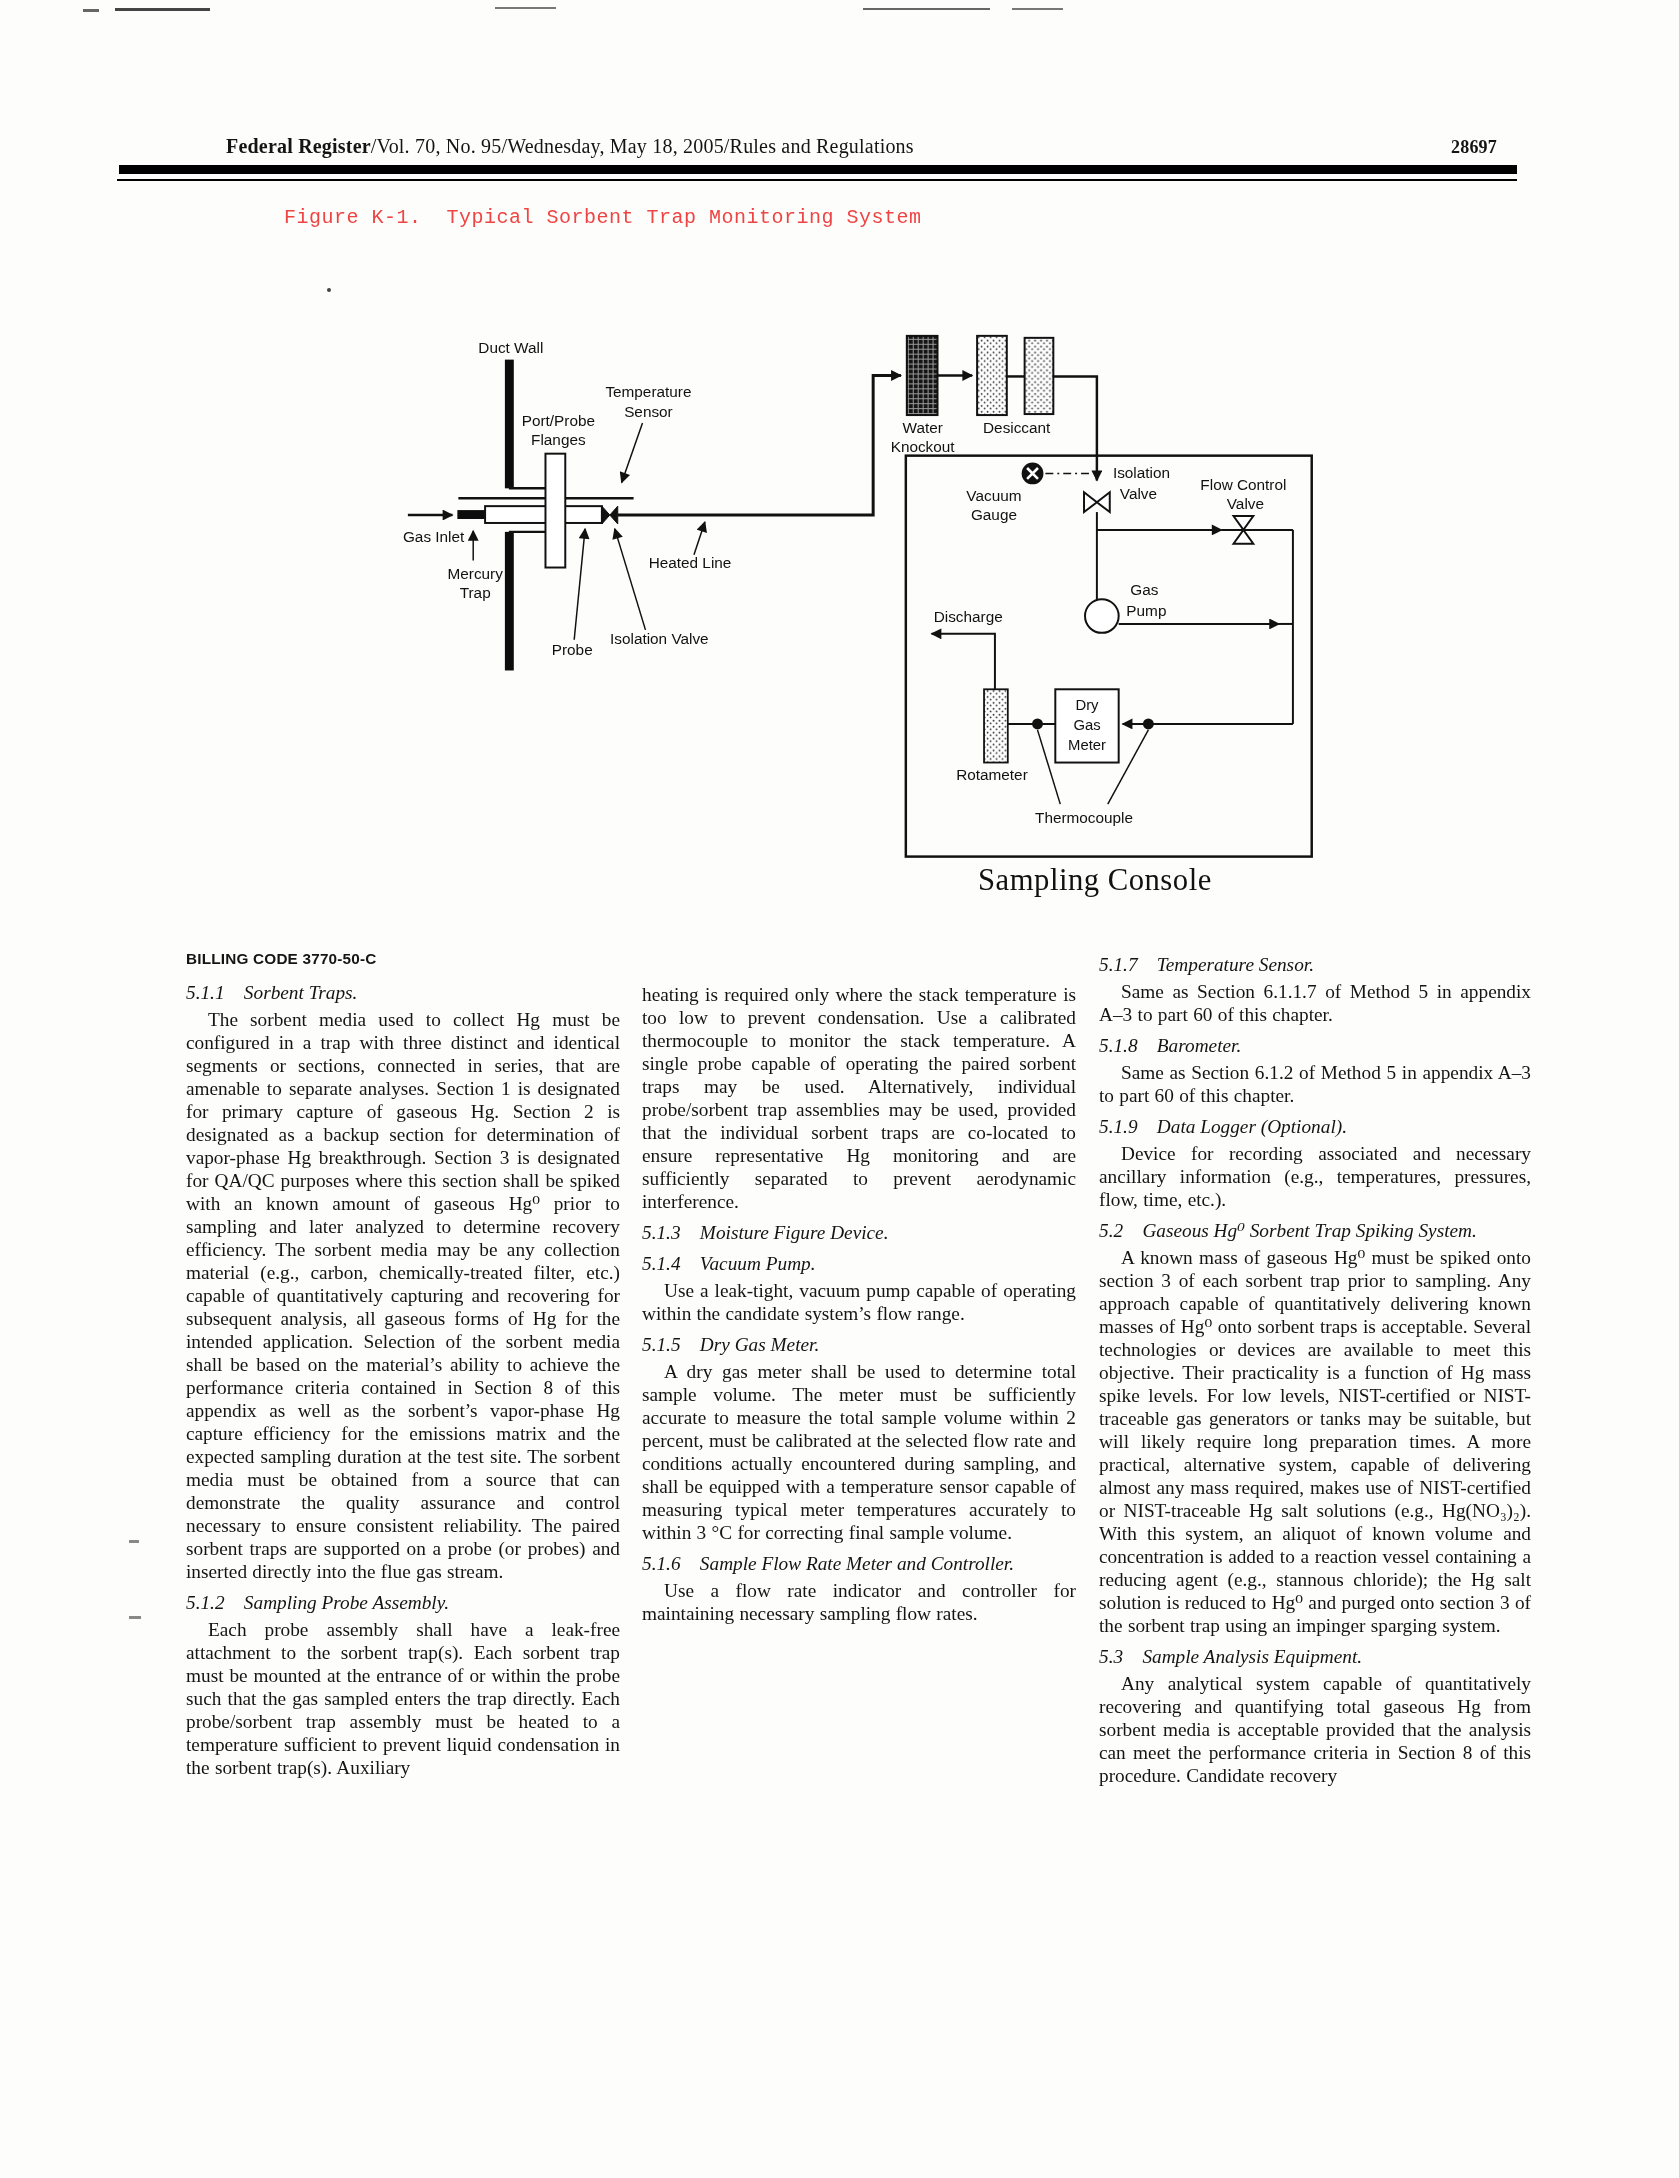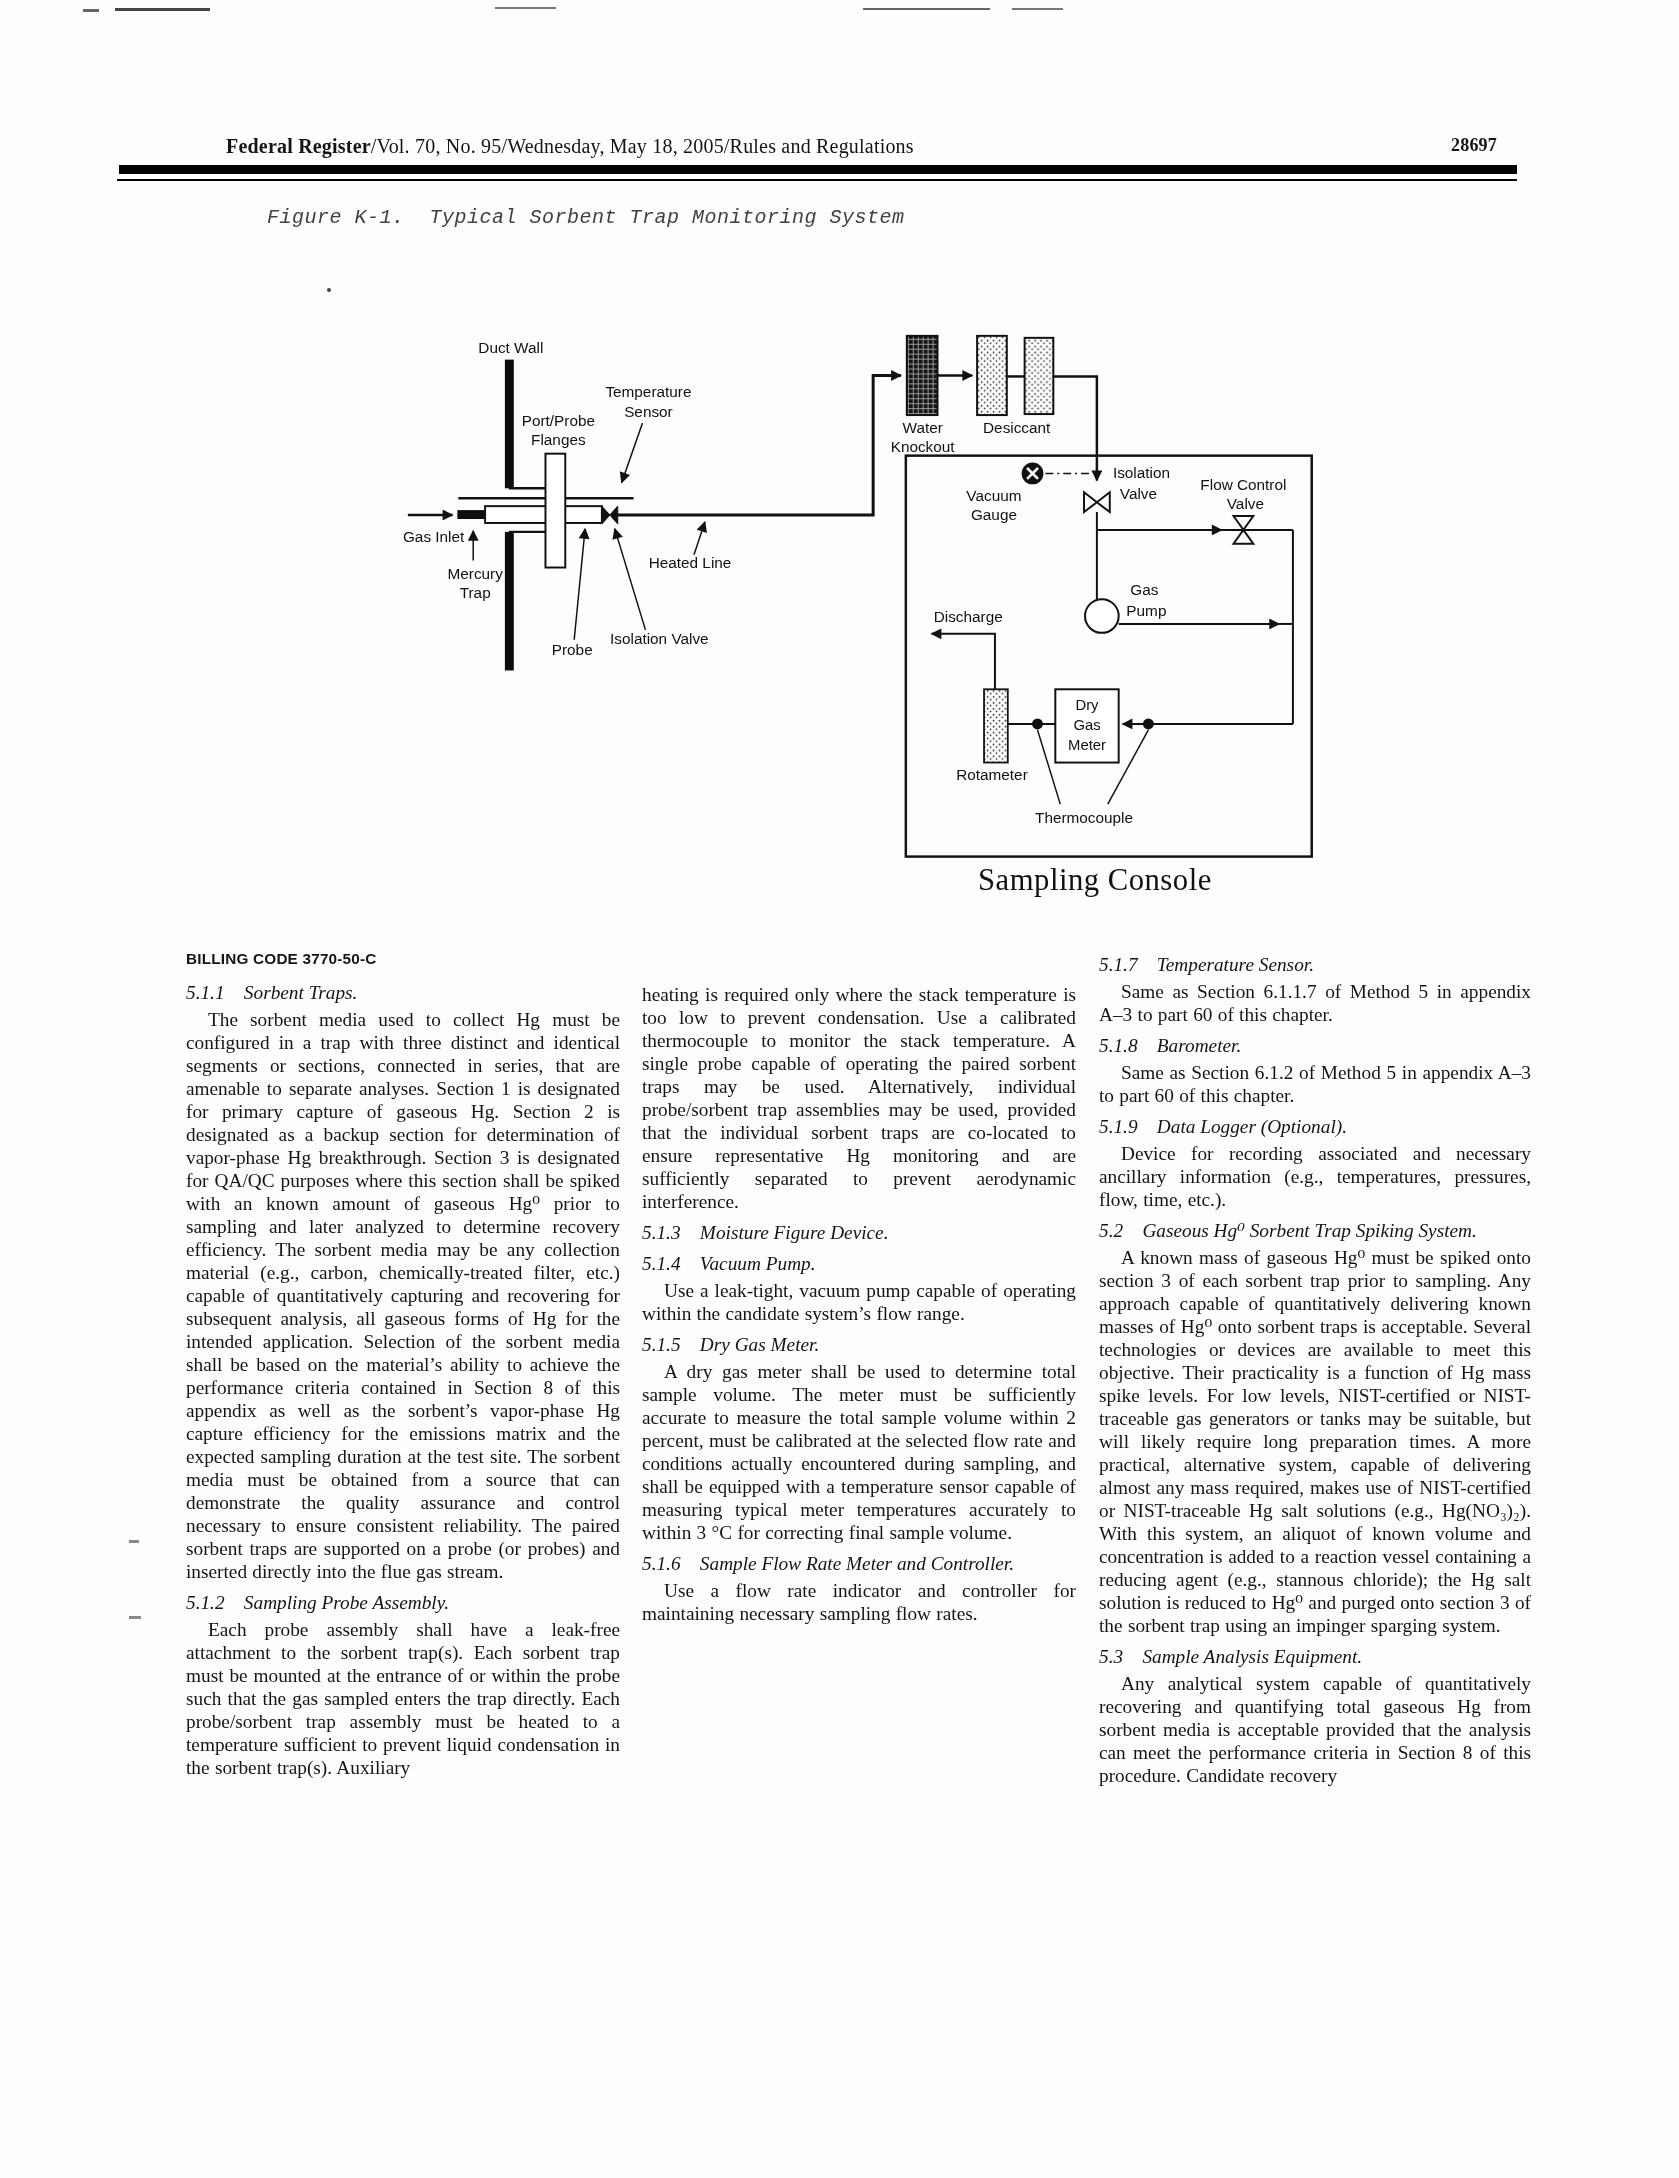--- a/index.html
+++ b/index.html
@@ -6,32 +6,32 @@
   body{
     width:1679px;height:2178px;position:relative;overflow:hidden;
     background:#fdfdfb;color:#141414;
     font-family:"Liberation Serif","DejaVu Serif",serif;
     -webkit-font-smoothing:antialiased;
   }
   .artifact{position:absolute;background:#444;}
   
   .fr-header{
     position:absolute;top:135px;left:226px;width:1271px;
-    display:flex;justify-content:space-between;align-items:flex-start;
+    display:flex;justify-content:space-between;align-items:flex-end;
     font-size:20px;letter-spacing:0.2px;white-space:nowrap;gap:43px;
   }
   .fr-header b{font-weight:bold;}
   .fr-page-num{font-weight:bold;font-size:18px;}
   .rule-thick{position:absolute;left:119px;top:165px;width:1398px;height:9px;background:#000;}
   .rule-thin{position:absolute;left:117px;top:179px;width:1400px;height:2px;background:#000;}
   
   .figure-title{
-    position:absolute;top:206px;left:267px;
+    position:absolute;top:206px;left:284px;
     font-family:"Liberation Mono","DejaVu Sans Mono",monospace;
-    font-size:20px;letter-spacing:0.5px;white-space:pre;color:#404040;font-style:italic;
+    font-size:20px;letter-spacing:0.5px;white-space:pre;color:#ef4444;
   }
   svg.diagram{position:absolute;top:0;left:0;}
   svg.diagram text{
     font-family:"Liberation Sans","DejaVu Sans",sans-serif;
     font-size:15.5px;fill:#111;text-anchor:middle;
   }
   svg.diagram text.caption{
     font-family:"Liberation Serif","DejaVu Serif",serif;
     font-size:31px;letter-spacing:.5px;
   }

